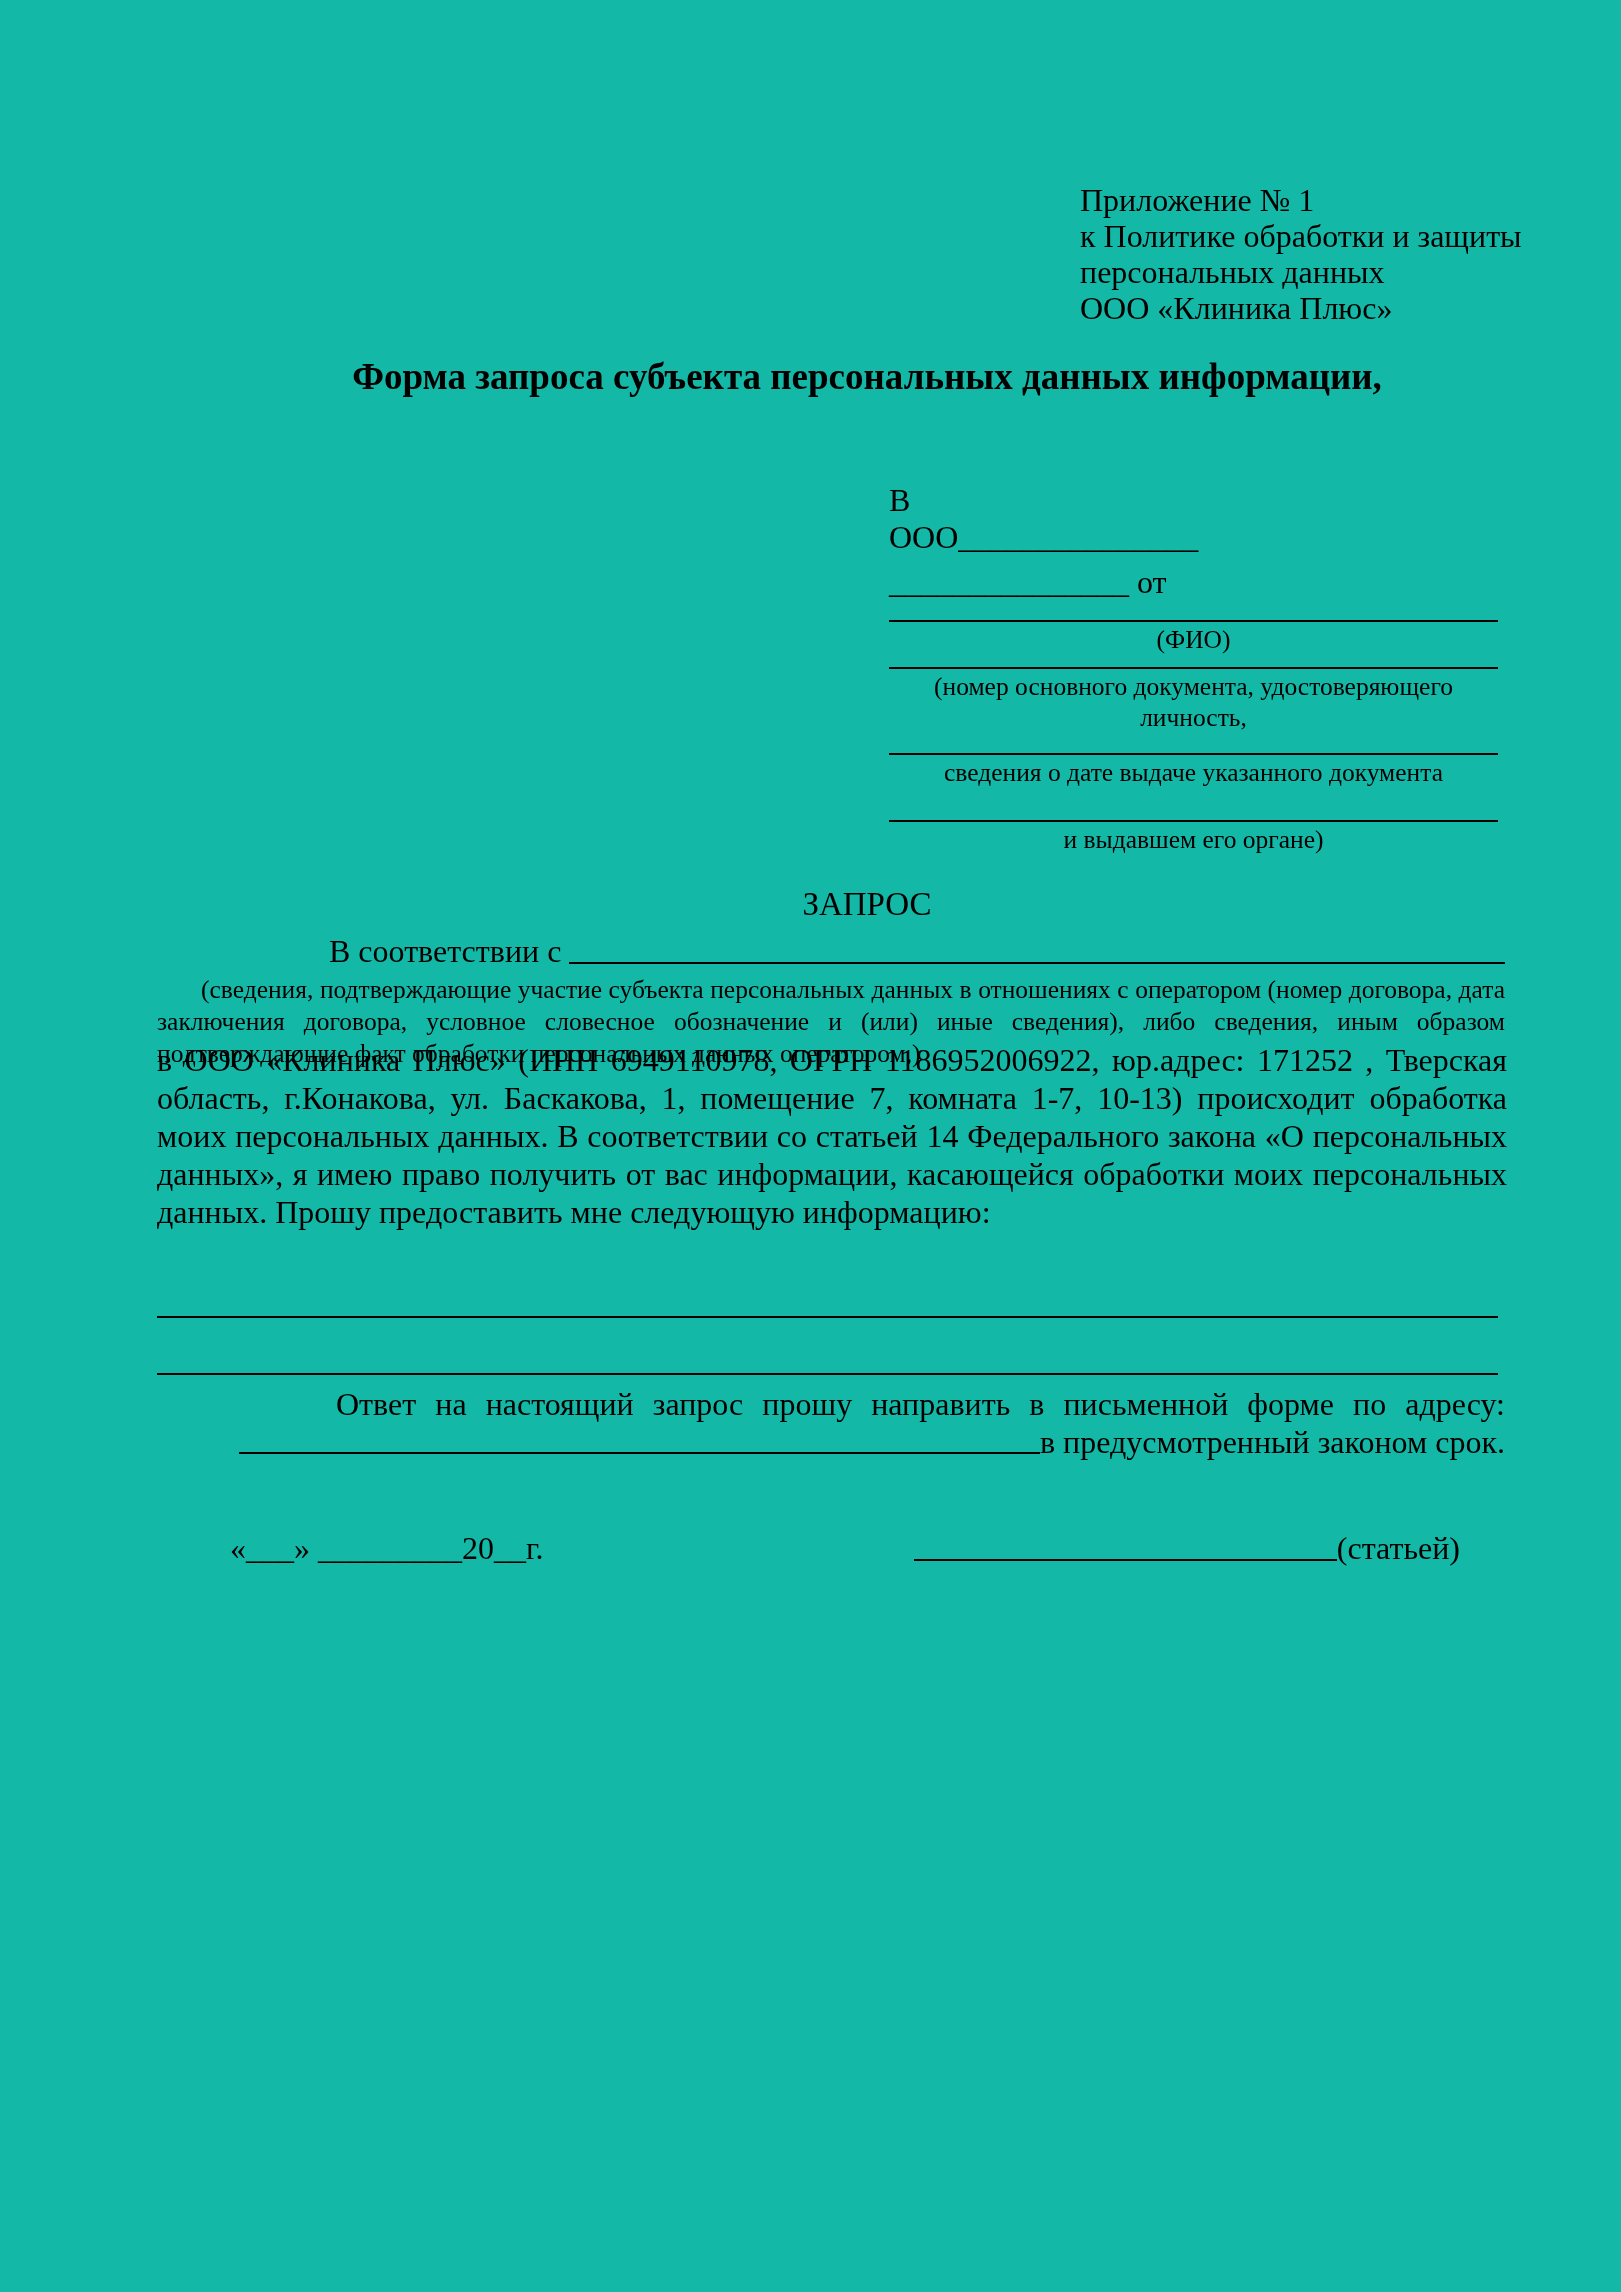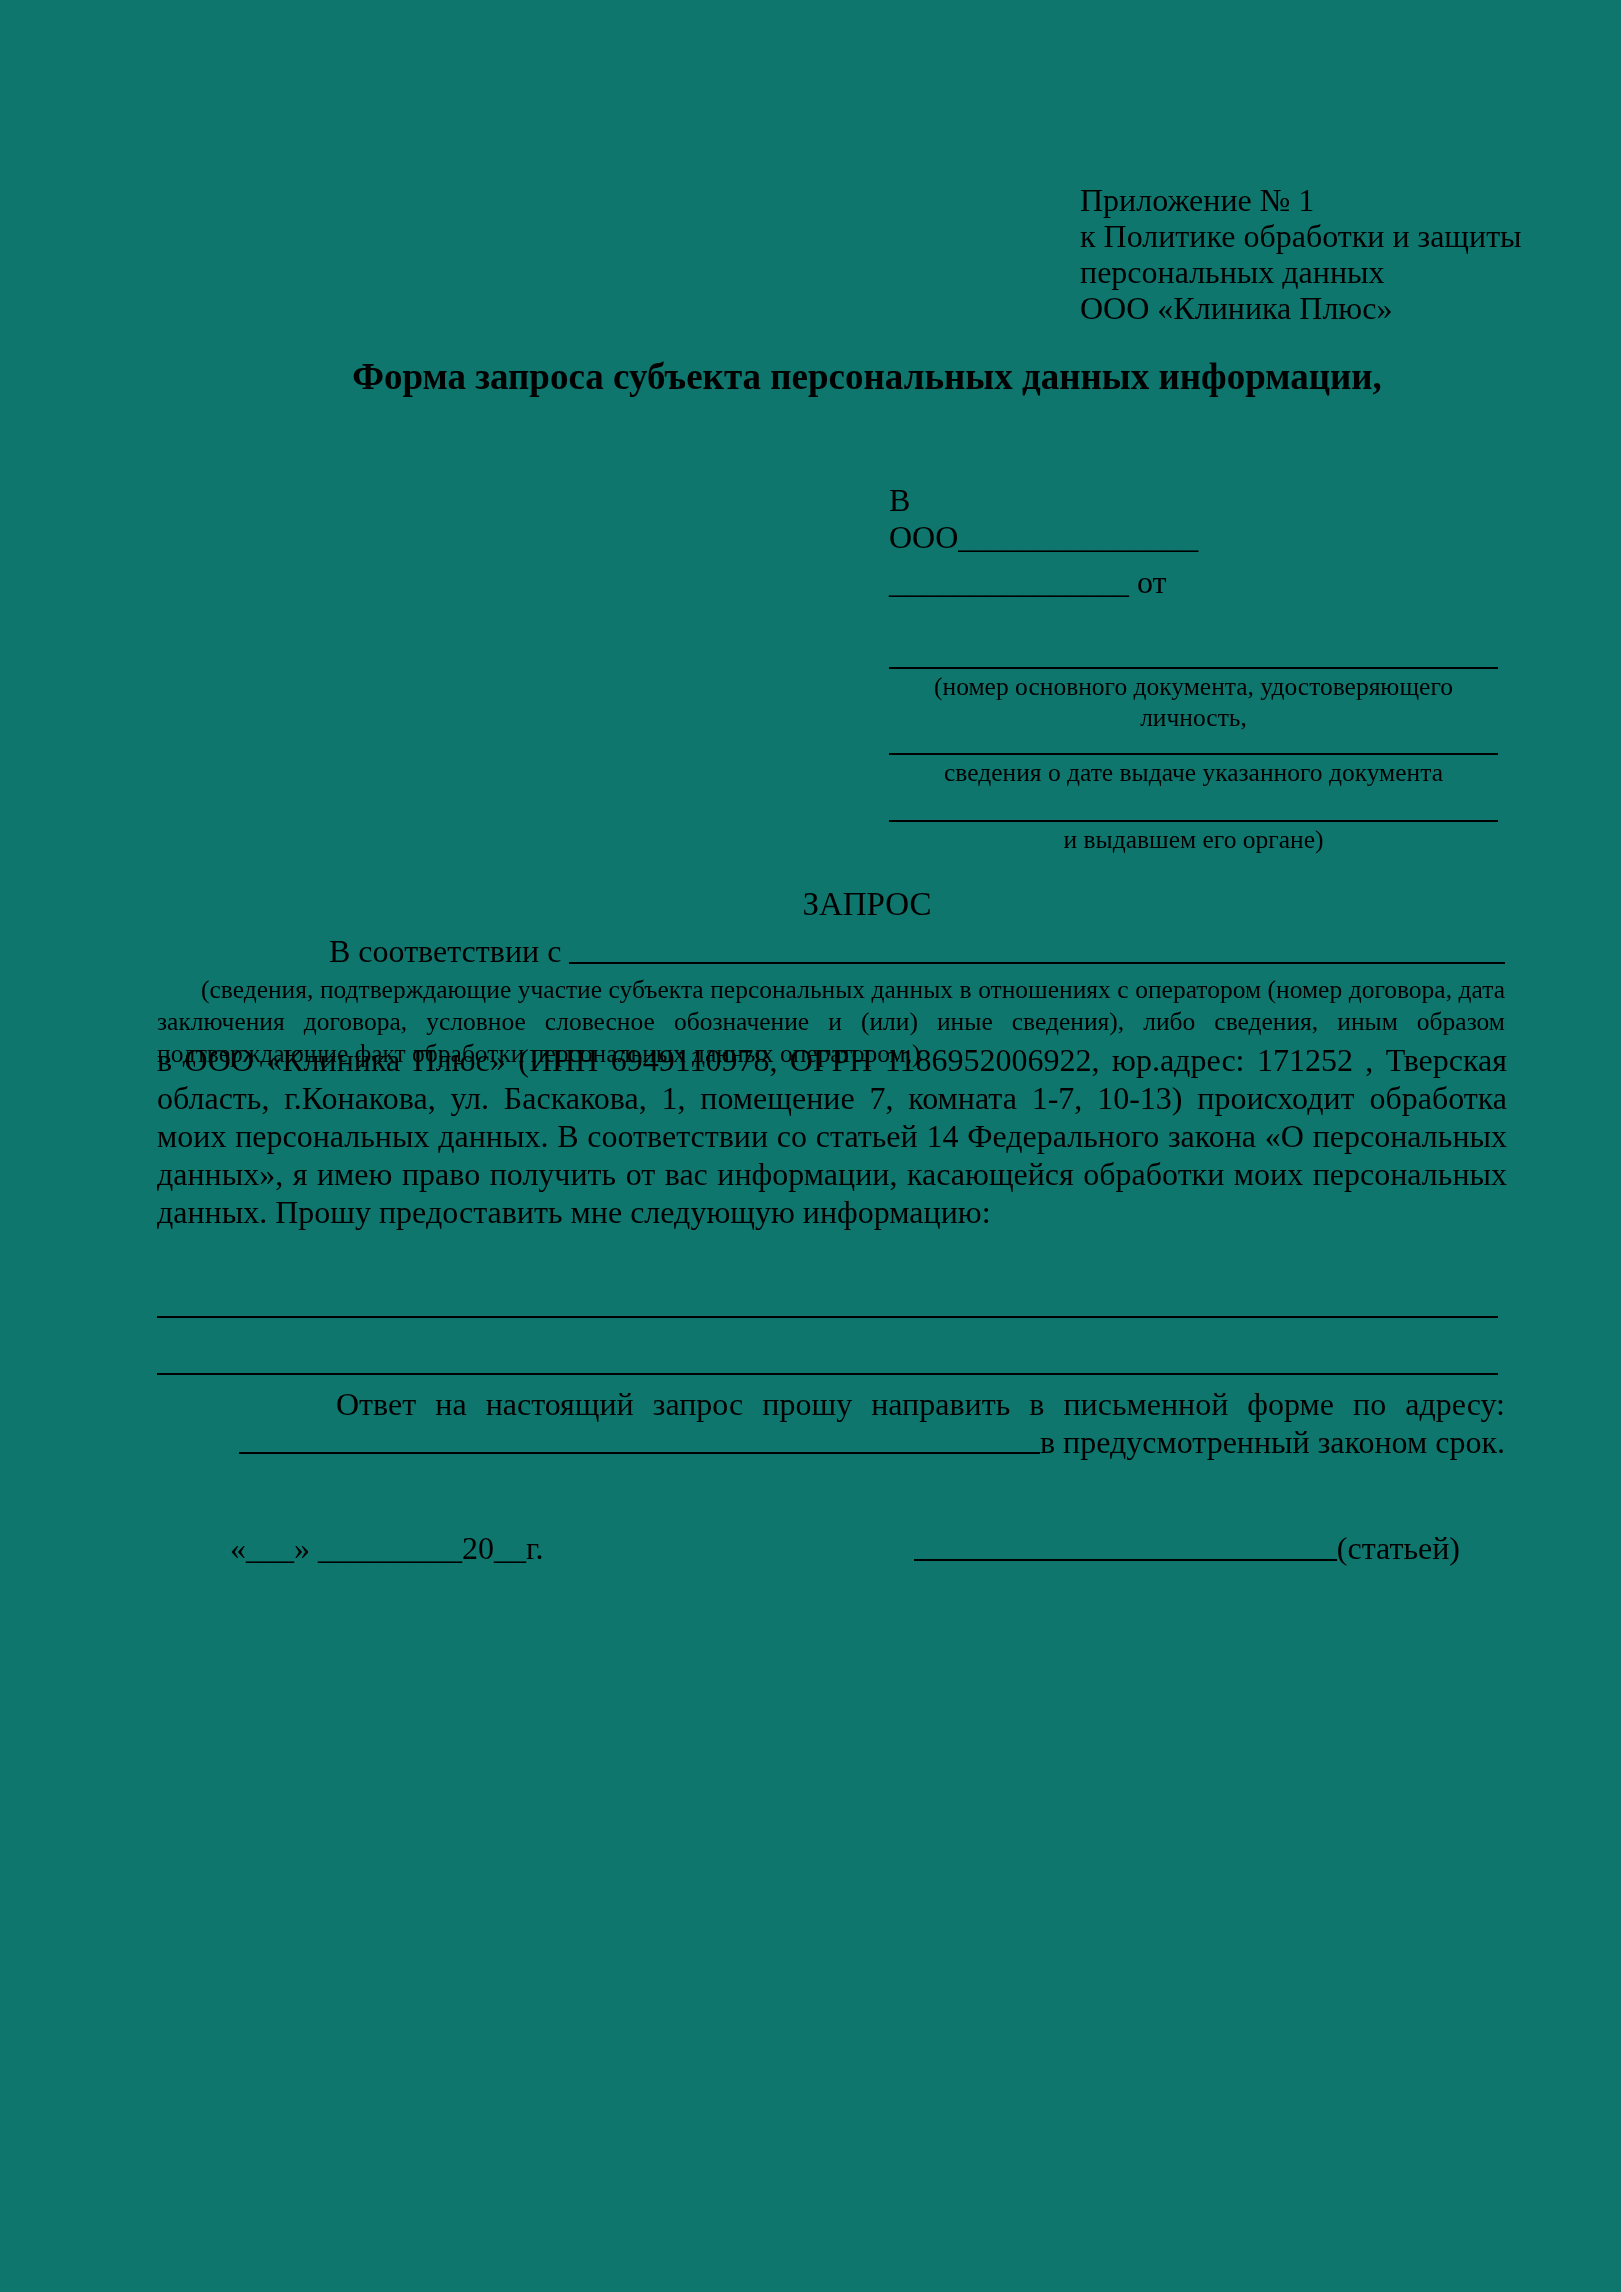--- a/index.html
+++ b/index.html
@@ -1,21 +1,21 @@
 <!DOCTYPE html>
 <html><head>
 <meta charset="utf-8">
 <style>
   html, body { margin: 0; padding: 0; background: #e8e8e8; }
   .page {
     position: relative;
     width: 1621px;
     height: 2293px;
     margin: 0 auto;
-    background: #0f766e;
+    background: #14b8a6;
     font-family: "Liberation Serif", "DejaVu Serif", serif;
     color: #000000;
     overflow: hidden;
   }
   .abs { position: absolute; }
 
   
   .appendix {
     left: 1080px; top: 182px;
     font-size: 32px; line-height: 36px;
@@ -127,20 +127,23 @@
   <div class="abs doc-title">
     <div>Форма запроса субъекта персональных данных информации,</div>
   </div>
 
   <div class="abs addressee">
     <div>В</div>
     <div>ООО_______________</div>
     <div class="from-line"><span>_______________</span><span> от</span></div>
   </div>
 
+  <div class="field f1">
+    <span>(ФИО)</span>
+  </div>
   <div class="field f2">
     <span>(номер основного документа, удостоверяющего личность,</span>
   </div>
   <div class="field f3">
     <span>сведения о дате выдаче указанного документа</span>
   </div>
   <div class="field f4">
     <span>и выдавшем его органе)</span>
   </div>
 

